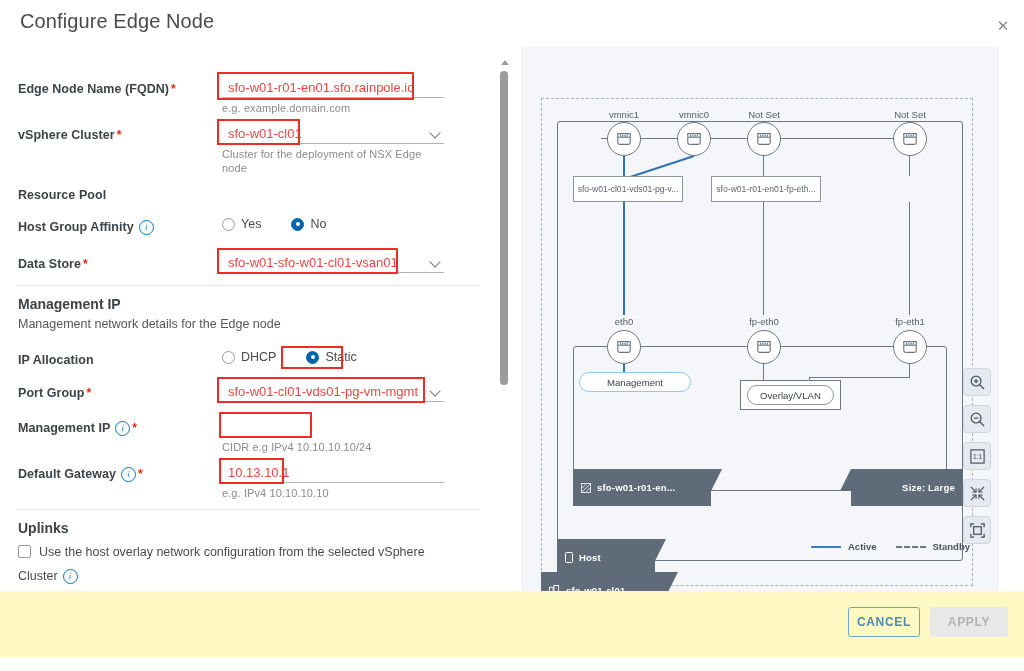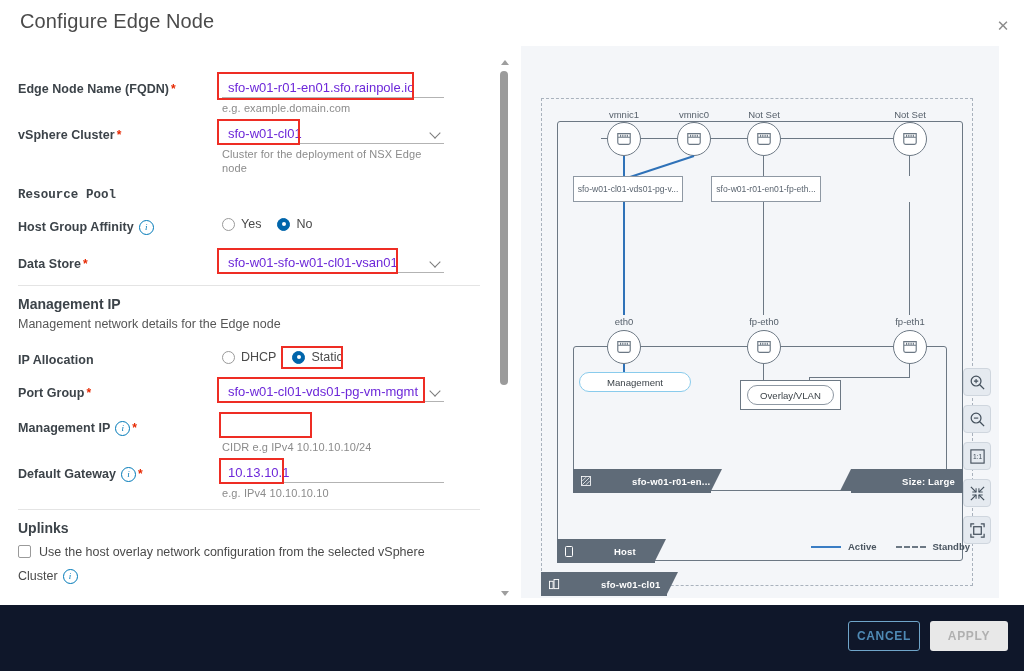--- a/index.html
+++ b/index.html
@@ -46,21 +46,21 @@
     font-size:9px;line-height:12px;text-align:center;
     font-style:italic;font-family:"Liberation Serif",serif;
     vertical-align:1px;margin-left:5px;cursor:pointer;font-weight:400;
   }
 
   .ctrl{position:absolute;}
   .inp{
     border:none;border-bottom:1px solid #b3b3b3;
     background:transparent;outline:none;
     font-family:"Liberation Sans",sans-serif;
-    font-size:13px;color:#6d28d9;
+    font-size:13px;color:#ef4444;
     padding:2px 0 3px 6px;
     height:20px;box-sizing:border-box;
   }
   .inp::placeholder{color:#9a9a9a;}
   .hint{
     position:absolute;font-size:11px;color:#8b8b8b;
     letter-spacing:.1px;line-height:14px;
   }
   .caret{
     position:absolute;right:4px;top:3px;width:12px;height:12px;
@@ -72,21 +72,21 @@
     transform:rotate(45deg);
   }
 
   
   .redbox{
     position:absolute;border:2.2px solid #ee2d24;pointer-events:none;
     box-sizing:border-box;
   }
 
   
-  .radio-group{position:absolute;display:flex;align-items:center;gap:2px;}
+  .radio-group{position:absolute;display:flex;align-items:center;gap:16px;}
   .radio-item{display:flex;align-items:center;margin-right:14px;cursor:pointer;}
   .radio{
     width:13px;height:13px;border-radius:50%;
     border:1.3px solid #9a9a9a;background:#fff;box-sizing:border-box;
     margin-right:6px;position:relative;flex:none;
   }
   .radio.on{border-color:#0065ab;background:#0065ab;}
   .radio.on:after{
     content:"";position:absolute;left:3.5px;top:3.5px;
     width:4px;height:4px;border-radius:50%;background:#fff;
@@ -156,23 +156,23 @@
     white-space:nowrap;
   }
   .pill.mgmt{border-color:#89cbec;}
   .vlan-outer{
     position:absolute;border:1.3px solid #6c7884;background:#fff;box-sizing:border-box;
   }
   .line{position:absolute;background:#6c7884;}
   .bline{position:absolute;background:#2f72b8;}
 
   .ribbon{
-    position:absolute;height:24px;background:#5f6b78;color:#fff;
+    position:absolute;height:37px;background:#5f6b78;color:#fff;
     font-size:9.5px;font-weight:700;display:flex;align-items:center;
-    padding:0 8px;white-space:nowrap;letter-spacing:.2px;gap:35px;
+    padding:0 8px;white-space:nowrap;letter-spacing:.2px;
   }
   .ribbon .tail{
     position:absolute;right:-11px;top:0;width:0;height:0;
     border-top:22px solid #5f6b78;border-right:11px solid transparent;
   }
   .ribbon .ticon{margin-right:6px;display:inline-flex;}
   .ribbon.right-al{justify-content:flex-end;}
   .ribbon.right-al .tail{
     right:auto;left:-11px;
     border-top:none;border-bottom:22px solid #5f6b78;
@@ -187,21 +187,21 @@
   .leg-dash{width:30px;height:0;border-top:2px dashed #6c7884;display:inline-block;}
 
   .zoom-col{position:absolute;right:8px;top:322px;display:flex;flex-direction:column;gap:9px;}
   .zbtn{
     width:28px;height:28px;background:#e5eaf0;border:1px solid #cfd6de;
     border-radius:4px;box-sizing:border-box;display:flex;align-items:center;
     justify-content:center;cursor:pointer;color:#3c4349;
   }
 
   
-  .footer{position:absolute;left:0;right:0;bottom:0;height:66px;background:#0f172a;}
+  .footer{position:absolute;left:0;right:0;bottom:14px;height:66px;background:#fef9c3;}
   .btn{
     position:absolute;top:16px;height:30px;border-radius:3px;
     font-size:12px;font-weight:600;letter-spacing:.7px;
     display:flex;align-items:center;justify-content:center;
     box-sizing:border-box;cursor:pointer;background:transparent;
   }
   .btn-cancel{right:104px;width:72px;border:1px solid #6fa5c9;color:#4f8ab5;}
   .btn-apply{right:16px;width:78px;border:1px solid transparent;background:#e8e8e8;color:#b0b0b0;cursor:default;}
 </style>
 </head>
@@ -225,21 +225,21 @@
       <div class="row lbl" style="top:76px;">
         <span>vSphere Cluster</span><span class="req">*</span>
       </div>
       <div class="ctrl" style="left:222px;top:72px;width:222px;">
         <div class="inp" style="width:222px;display:block;">sfo-w01-cl01</div>
         <div class="caret" style="right:2px;top:4px;"></div>
       </div>
       <div class="hint" style="left:222px;top:95px;width:215px;">Cluster for the deployment of NSX Edge node</div>
       <div class="redbox" style="left:217px;top:67px;width:83px;height:26px;"></div>
 
-      <div class="row lbl" style="top:136px;font-family:Liberation Mono, monospace;">
+      <div class="row lbl" style="top:136px;">
         <span>Resource Pool</span>
       </div>
 
       <div class="row lbl" style="top:168px;">
         <span>Host Group Affinity</span><span class="info-i">i</span>
       </div>
       <div class="radio-group" style="left:222px;top:165px;">
         <div class="radio-item">
           <span class="radio"></span>
           <span class="radio-lbl">Yes</span>

